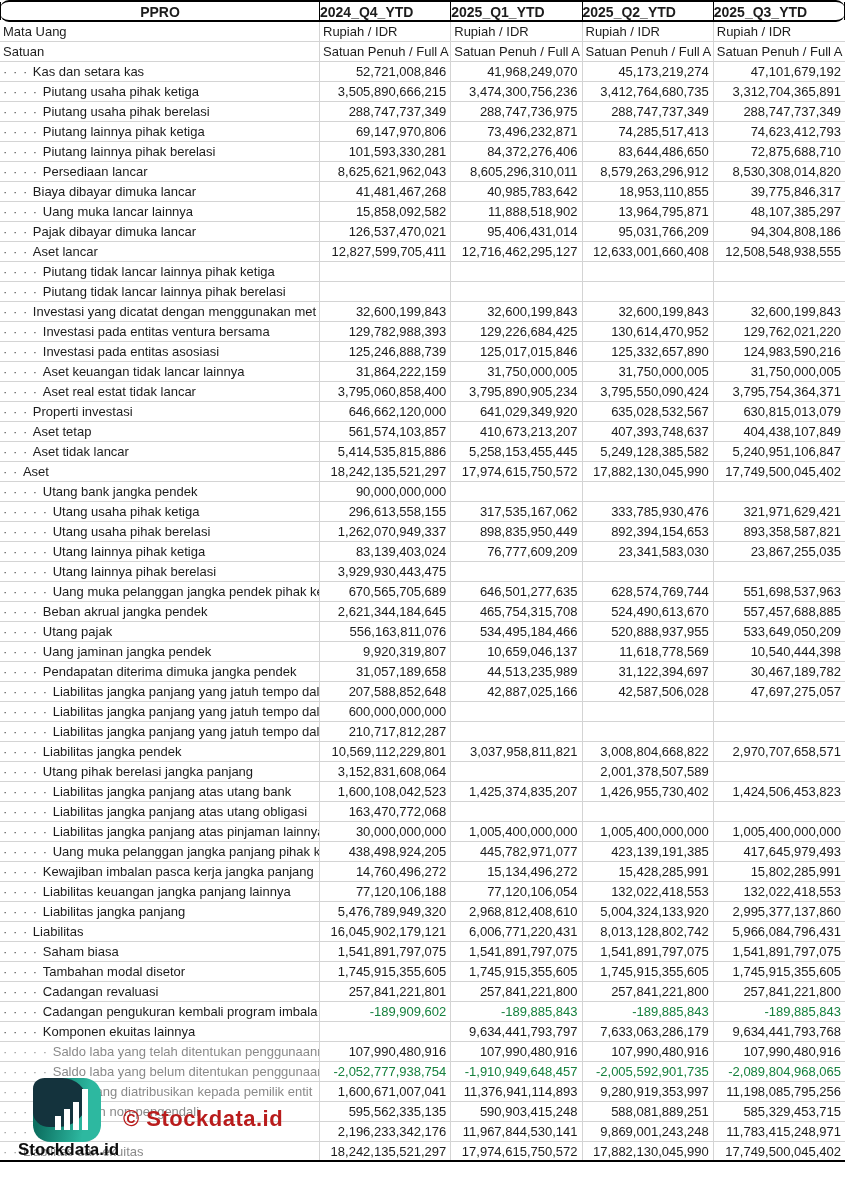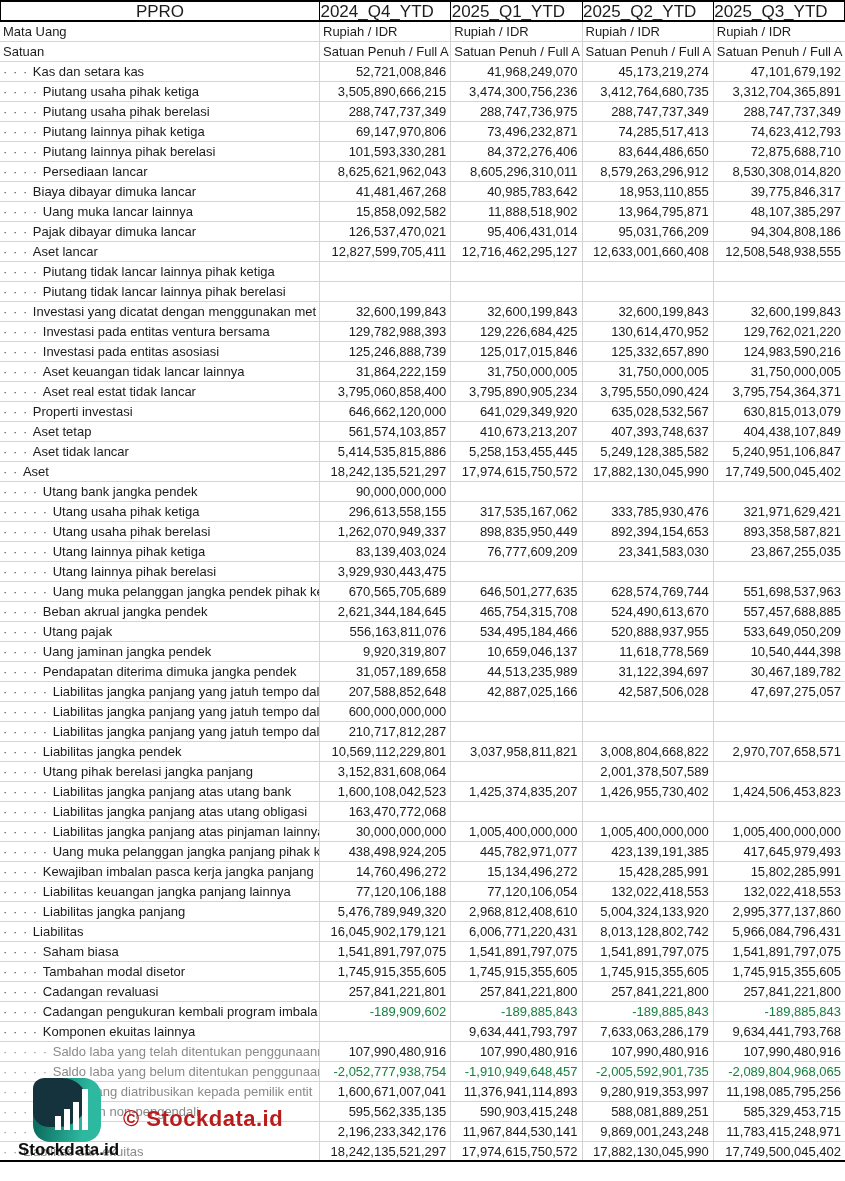--- a/index.html
+++ b/index.html
@@ -2,27 +2,27 @@
 <html><head>
 <meta charset="utf-8">
 <style>
   html,body{margin:0;padding:0;}
   body{
     width:845px;height:1181px;background:#ffffff;position:relative;overflow:hidden;
     font-family:"Liberation Sans","DejaVu Sans",sans-serif;font-size:13px;color:#1c1c1c;
   }
   .sheet{position:absolute;left:0;top:0;width:845px;}
   .row{display:flex;height:20px;line-height:19px;border-bottom:1px solid #d4d4d4;box-sizing:border-box;}
-  .row.header{height:22px;line-height:20px;border-top:2px solid #000;border-bottom:2px solid #000;font-weight:normal;font-size:17px;}
+  .row.header{height:22px;line-height:20px;border-top:2px solid #000;border-bottom:2px solid #000;font-weight:bold;font-size:14px;border-radius:9px;}
   .cell{box-sizing:border-box;overflow:hidden;white-space:nowrap;}
   .lbl{width:320px;padding-left:3px;border-right:1px solid #d4d4d4;}
   .val{width:131.25px;text-align:right;padding-right:4px;border-right:1px solid #d4d4d4;}
   .val:last-child{border-right:none;}
   .row.header .lbl{border-right:1.5px solid #000;border-left:1.5px solid #000;text-align:center;padding-left:0;}
-  .row.header .val{border-right:1.5px solid #000;text-align:center;padding-right:16px;}
+  .row.header .val{border-right:1.5px solid #000;text-align:left;padding-right:16px;}
   .row.meta .val{text-align:left;padding-left:3px;padding-right:8px;}
   .row:last-child{border-bottom:2px solid #000;}
   .dots{color:#555;letter-spacing:1px;}
   .red .val{color:#15803d;}
   .grey .lbl{color:#8a8a8a;}
   .grey .dots{color:#9a9a9a;}
 
   
   .wm-logo{position:absolute;left:33px;top:1078px;width:68px;height:64px;z-index:5;}
   .wm-base{position:absolute;inset:0;border-radius:26%;background:linear-gradient(100deg,#0c6f60 15%,#2db8a0 75%);}

